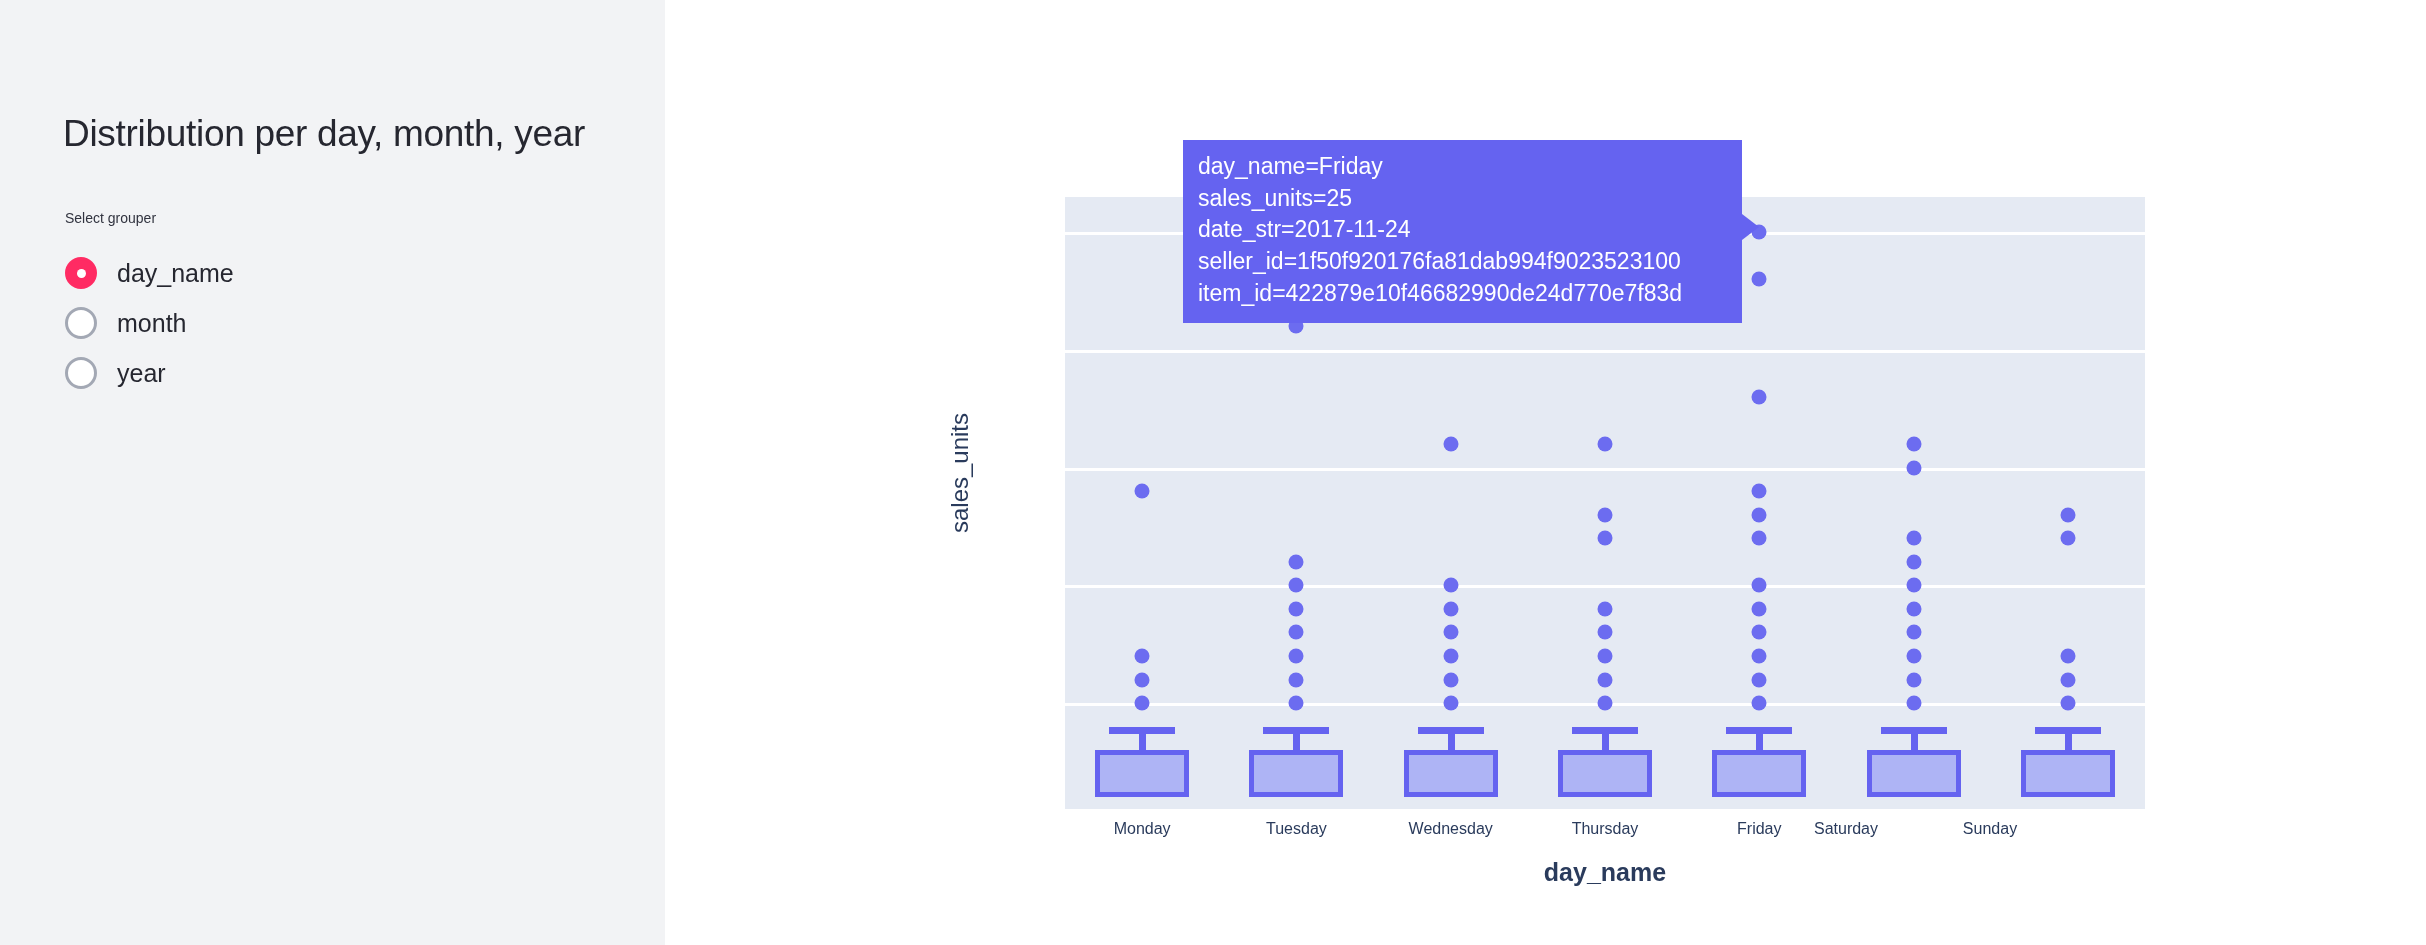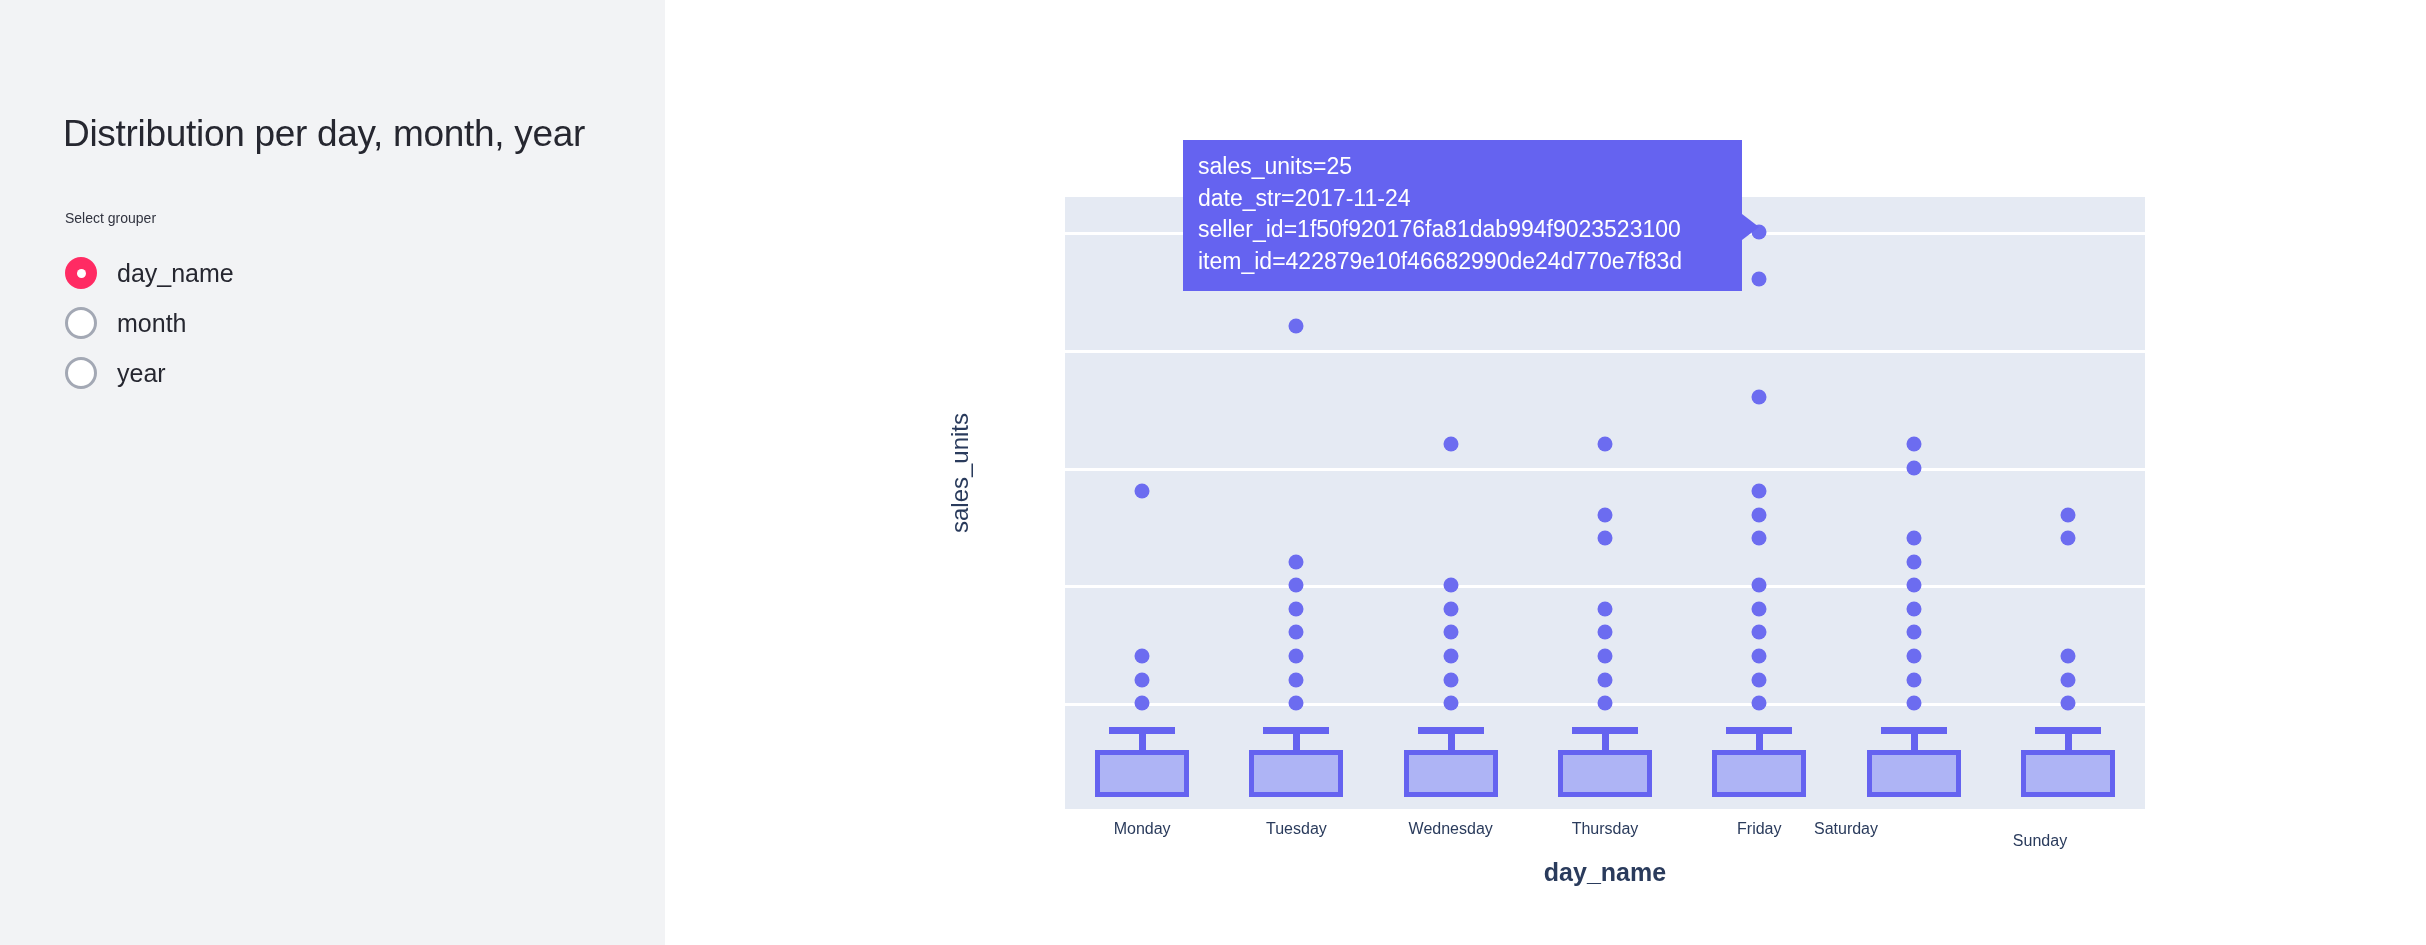--- a/index.html
+++ b/index.html
@@ -303,26 +303,27 @@
           </div>
       </div>
 
       <div id="xticks">
           <div class="xtick-label" style="left: 477.143px;">Monday</div>
           <div class="xtick-label" style="left: 631.429px;">Tuesday</div>
           <div class="xtick-label" style="left: 785.714px; text-align: center;">Wednesday</div>
           <div class="xtick-label" style="left: 940px;">Thursday</div>
           <div class="xtick-label" style="left: 1094.29px;">Friday</div>
           <div class="xtick-label" style="left: 1181px;">Saturday</div>
-          <div class="xtick-label" style="left: 1375px; margin-top: 12px;">Sunday</div>
+          <div class="xtick-label" style="left: 1325px;">Sunday</div>
         </div>
       <div id="xlabel">day_name</div>
 
       <div id="tooltip">
         <div id="tooltip-lines">
+            <div class="tline">day_name=Friday</div>
             <div class="tline">sales_units=25</div>
             <div class="tline">date_str=2017-11-24</div>
             <div class="tline">seller_id=1f50f920176fa81dab994f9023523100</div>
             <div class="tline">item_id=422879e10f46682990de24d770e7f83d</div>
           </div>
         <div id="tooltip-arrow"></div>
       </div>
 
     </div>
   </main>

